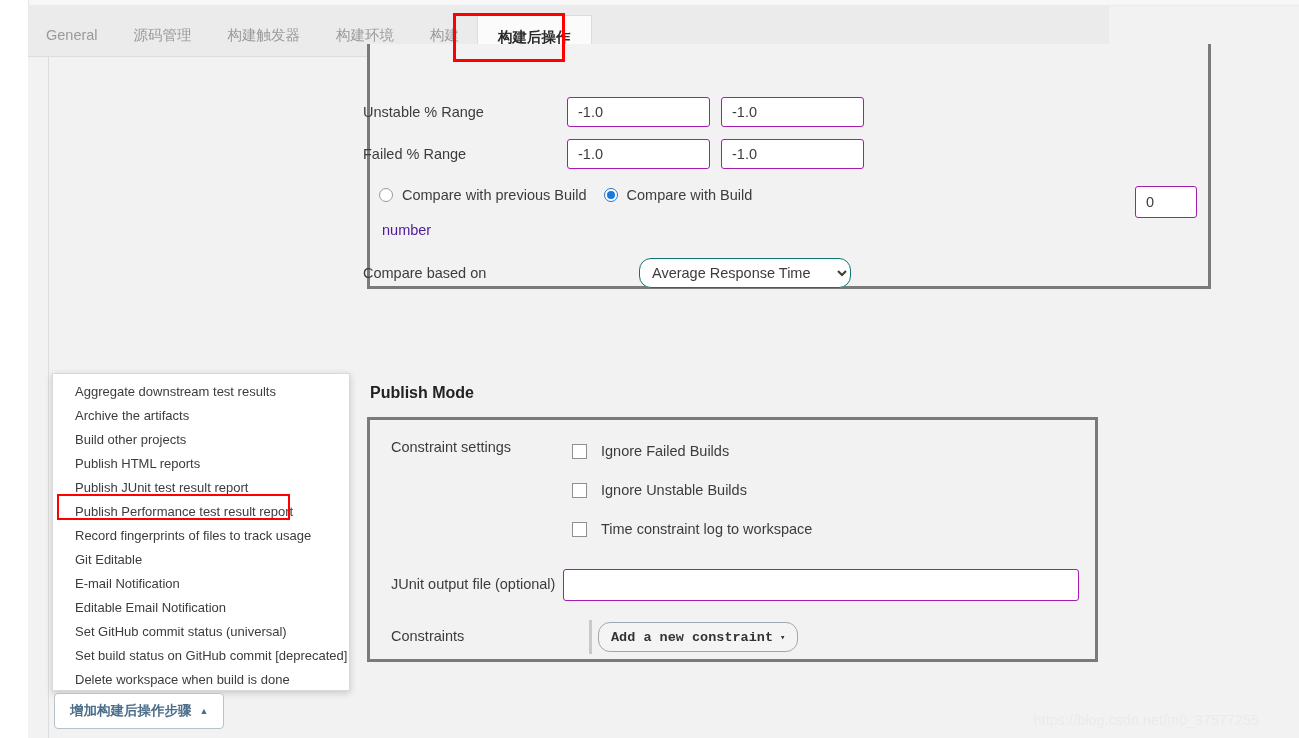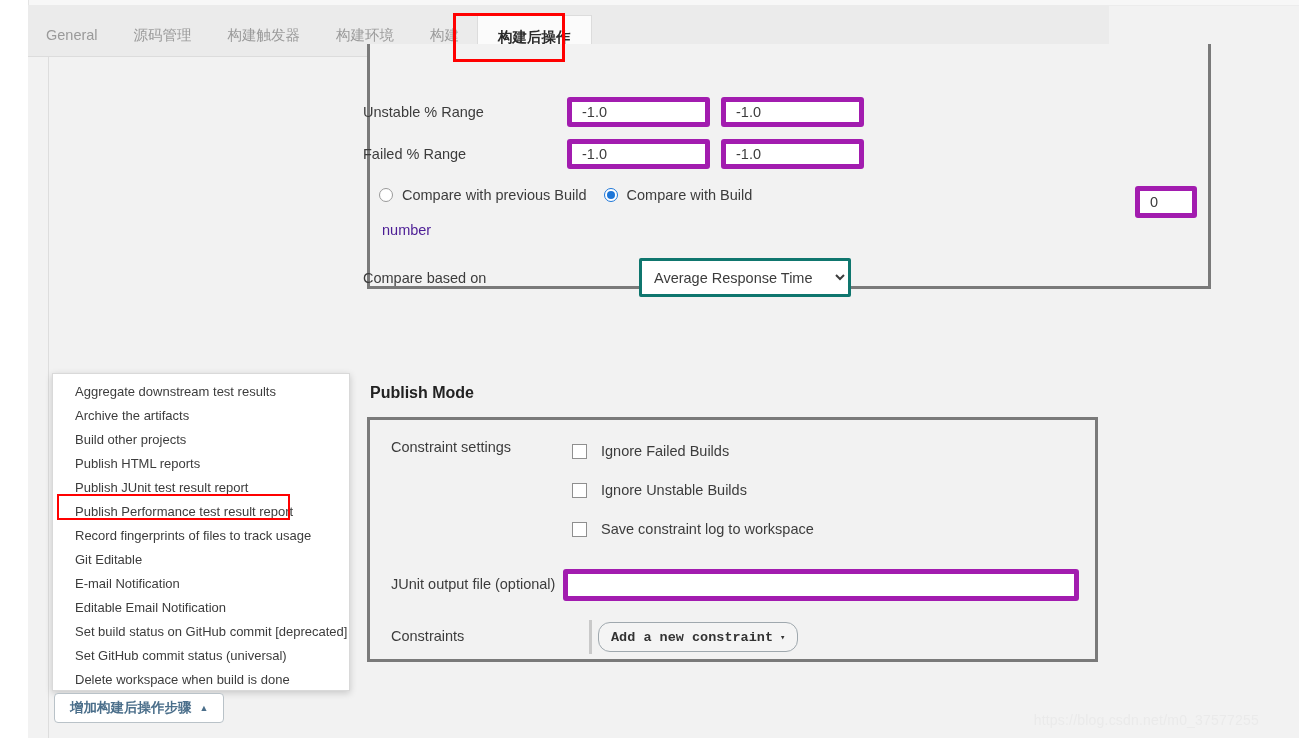--- a/index.html
+++ b/index.html
@@ -125,21 +125,21 @@
     display: flex;
     align-items: center;
   }
   .form-label {
     font-size: 14.5px;
     color: #3c3c3c;
     white-space: nowrap;
   }
   .text-input {
     background: #ffffff;
-    border: 5px solid #a21caf;
+    border: 1px solid #a21caf;
     border-radius: 3px;
     height: 30px;
     box-sizing: border-box;
     font-size: 14.5px;
     color: #3c3c3c;
     padding: 0 10px;
     font-family: "Liberation Sans", "DejaVu Sans", sans-serif;
     line-height: 28px;
     outline: none;
   }
@@ -176,25 +176,25 @@
     border-radius: 50%;
     background: #1d76d8;
   }
   .wrap-word {
     position: absolute;
     font-size: 14.5px;
     color: #4c1d95;
   }
 
   select.dropdown {
-    height: 39px;
-    box-sizing: border-box;
-    background: #ffffff;
-    border: 3px solid #0f766e;
-    border-radius: 2px;
+    height: 30px;
+    box-sizing: border-box;
+    background: #ffffff;
+    border: 1px solid #0f766e;
+    border-radius: 12px;
     font-size: 14.5px;
     color: #3c3c3c;
     padding: 0 8px;
     font-family: "Liberation Sans", "DejaVu Sans", sans-serif;
     outline: none;
   }
 
   
   .expert-title {
     position: absolute;
@@ -291,21 +291,21 @@
     border: 2px solid #ff0000;
     box-sizing: border-box;
     pointer-events: none;
     z-index: 30;
   }
 
   
   .add-step-btn {
     position: absolute;
     left: 54px; top: 693px;
-    height: 30px;
+    height: 36px;
     background: #ffffff;
     border: 1px solid #b9c2c8;
     border-radius: 4px;
     color: #4a6e8a;
     font-size: 13.5px;
     font-weight: bold;
     font-family: "Liberation Sans", "DejaVu Sans", sans-serif;
     display: flex;
     align-items: center;
     gap: 8px;
@@ -392,21 +392,21 @@
     <div class="checkbox-row" style="left:519px; top:386px;">
       <span class="checkbox"></span>
       <span>Ignore Failed Builds</span>
     </div>
     <div class="checkbox-row" style="left:519px; top:425px;">
       <span class="checkbox"></span>
       <span>Ignore Unstable Builds</span>
     </div>
     <div class="checkbox-row" style="left:519px; top:464px;">
       <span class="checkbox"></span>
-      <span>Save constraint log to workspace</span>
+      <span>Time constraint log to workspace</span>
     </div>
 
     <span class="form-label" style="position:absolute; left:338px; top:519px;">JUnit output file (optional)</span>
     <input class="text-input" style="position: absolute; left: 510px; top: 512px; width: 516px; height: 32px;" type="text" value="">
 
     <span class="form-label" style="position:absolute; left:338px; top:571px;">Constraints</span>
     <div class="constraint-tick"></div>
     <button class="constraint-btn">
       <span>Add a new constraint</span>
       <span class="caret">▾</span>
@@ -419,22 +419,22 @@
     <div class="menu-item"><span>Aggregate downstream test results</span></div>
     <div class="menu-item"><span>Archive the artifacts</span></div>
     <div class="menu-item"><span>Build other projects</span></div>
     <div class="menu-item"><span>Publish HTML reports</span></div>
     <div class="menu-item"><span>Publish JUnit test result report</span></div>
     <div class="menu-item"><span>Publish Performance test result report</span></div>
     <div class="menu-item"><span>Record fingerprints of files to track usage</span></div>
     <div class="menu-item"><span>Git Editable</span></div>
     <div class="menu-item"><span>E-mail Notification</span></div>
     <div class="menu-item"><span>Editable Email Notification</span></div>
+    <div class="menu-item"><span>Set GitHub commit status (universal)</span></div>
     <div class="menu-item"><span>Set build status on GitHub commit [deprecated]</span></div>
-    <div class="menu-item"><span>Set GitHub commit status (universal)</span></div>
     <div class="menu-item"><span>Delete workspace when build is done</span></div>
   </div>
 <div class="menu-highlight"></div>
 
 <button class="add-step-btn">
   <span>增加构建后操作步骤</span>
   <span class="caret-up">▲</span>
 </button>
 
 <div class="watermark">https://blog.csdn.net/m0_37577255</div>

